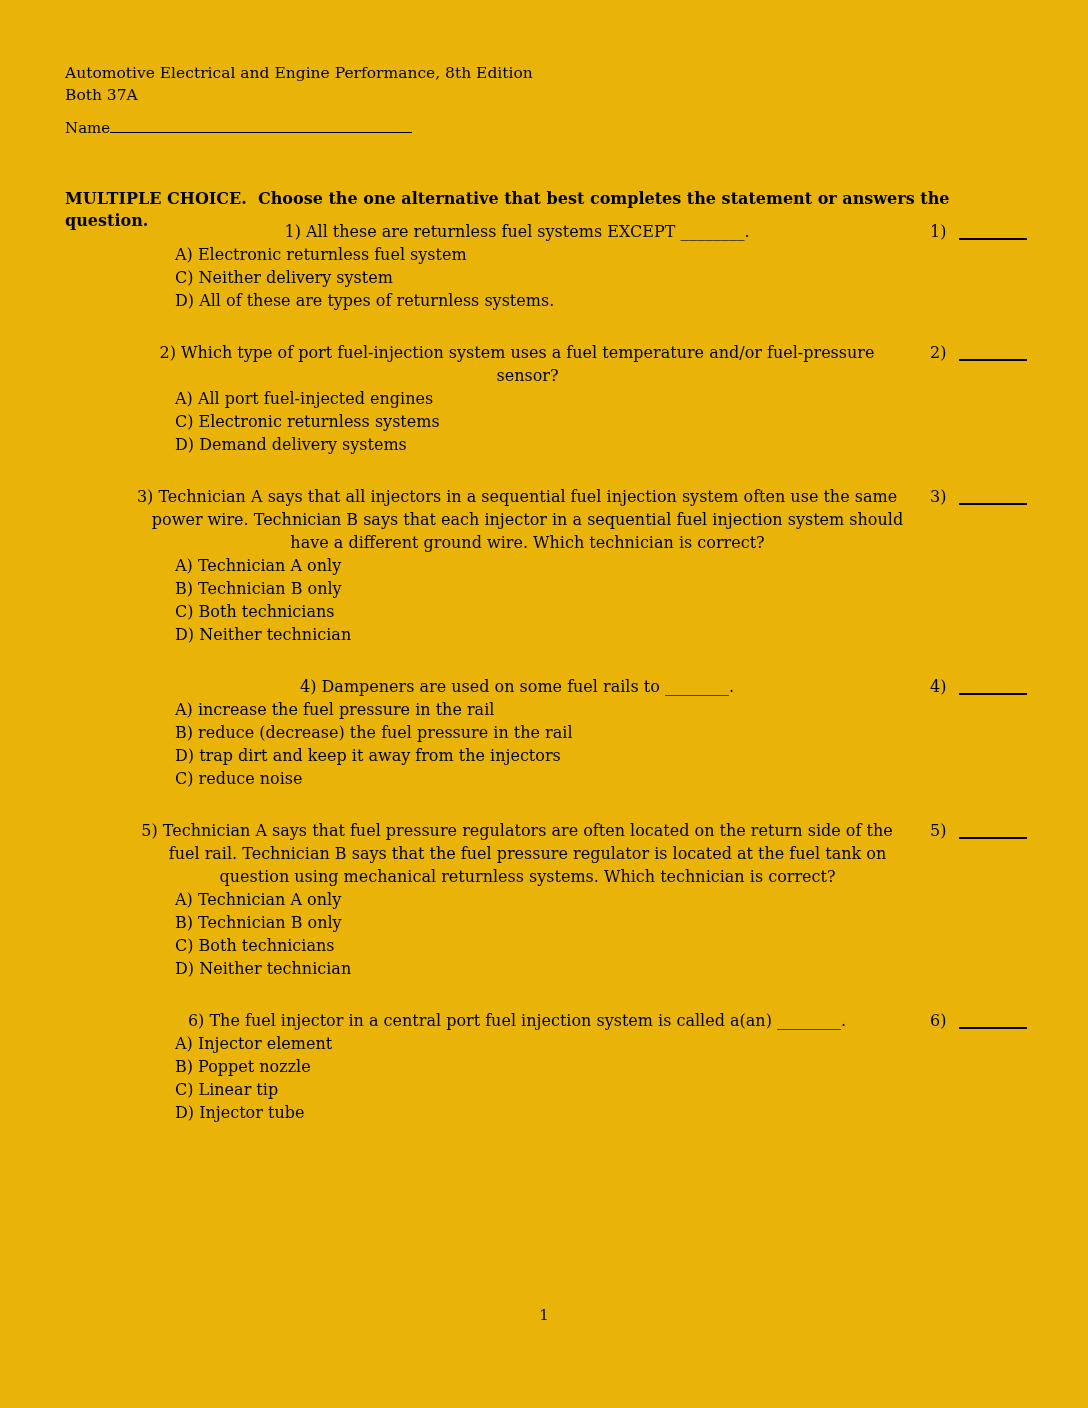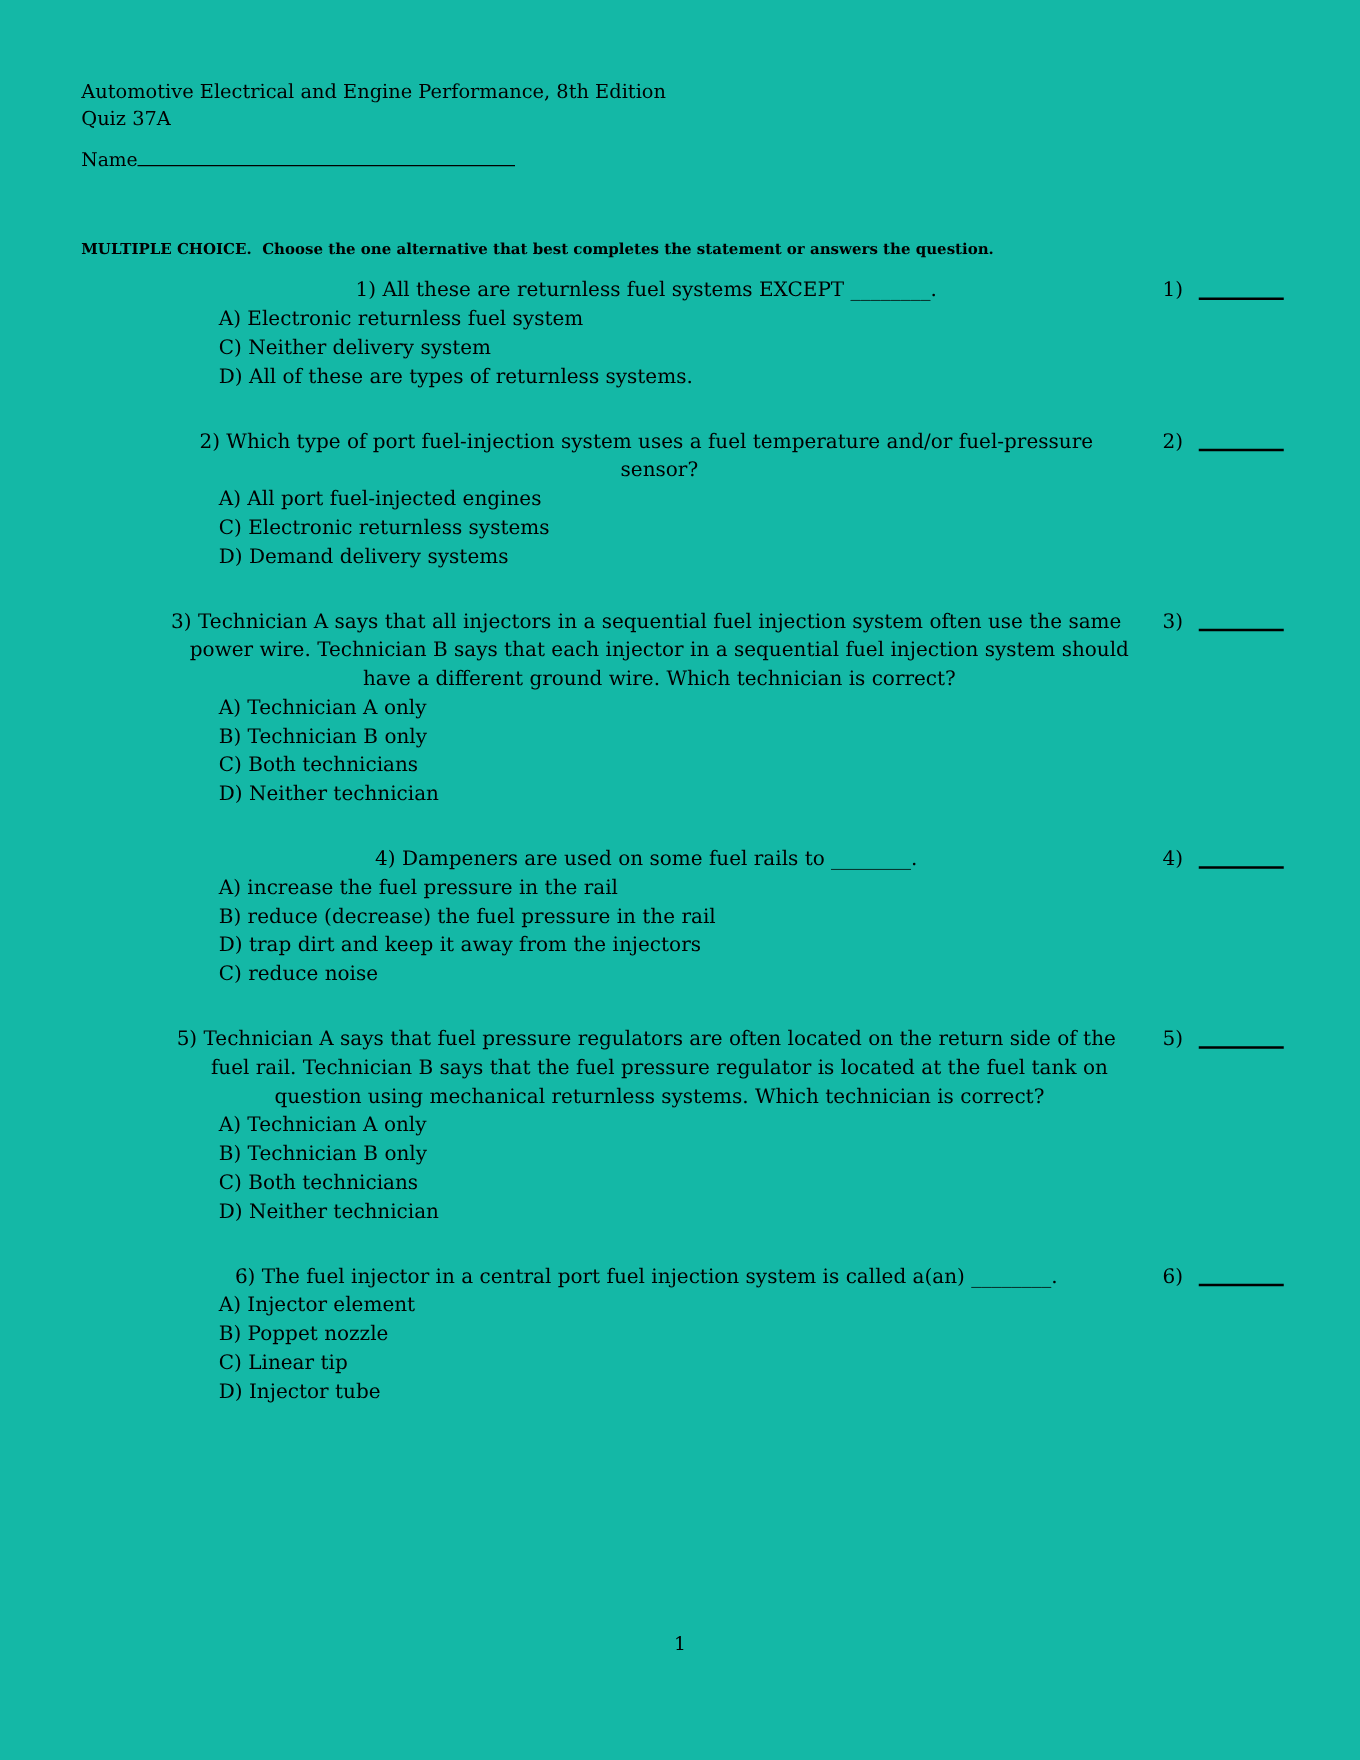--- a/index.html
+++ b/index.html
@@ -1,21 +1,21 @@
 <!DOCTYPE html>
 <html><head>
 <meta charset="utf-8">
 <style>
   * { margin: 0; padding: 0; box-sizing: border-box; }
   html, body { background: #ffffff; }
   .page {
     position: relative;
     width: 1088px;
     height: 1408px;
-    background: #14b8a6;
+    background: #eab308;
     color: #000000;
     font-family: "DejaVu Serif", serif;
     font-size: 16px;
     overflow: hidden;
   }
   .header {
     position: absolute;
     left: 65px;
     top: 62px;
     font-size: 15.5px;
@@ -35,21 +35,21 @@
     height: 17px;
     border-bottom: 1.5px solid #000;
     vertical-align: baseline;
   }
   .instructions {
     position: absolute;
     left: 65px;
     top: 188px;
     width: 960px;
     font-weight: bold;
-    font-size: 12px;
+    font-size: 16px;
     line-height: 22px;
     white-space: pre-wrap;
   }
   .questions {
     position: absolute;
     left: 127px;
     top: 220px;
     width: 930px;
   }
   .q-block {
@@ -93,21 +93,21 @@
     font-size: 15px;
   }
 </style>
 </head>
 <body>
 
 <div class="page">
 
   <div class="header">
     <div>Automotive Electrical and Engine Performance, 8th Edition</div>
-    <div>Quiz 37A</div>
+    <div>Both 37A</div>
   </div>
 
   <div class="name-row">
     <span>Name</span><span class="name-blank"></span>
   </div>
 
   <div class="instructions">MULTIPLE CHOICE.  Choose the one alternative that best completes the statement or answers the question.</div>
 
   <div class="questions">
 

